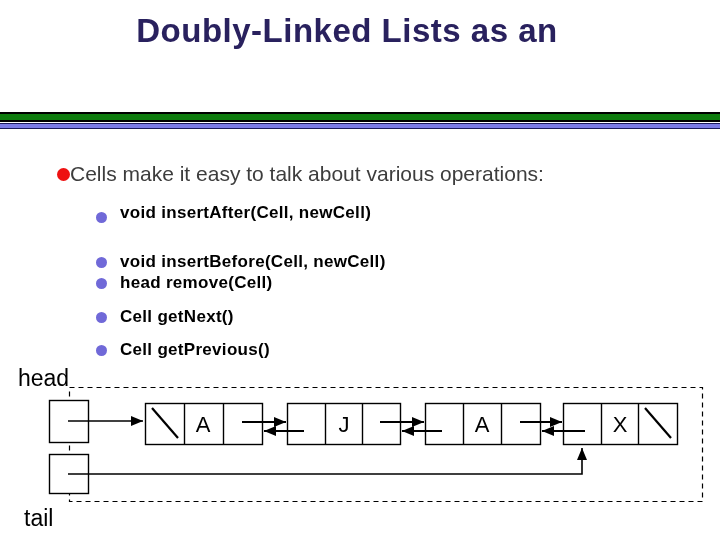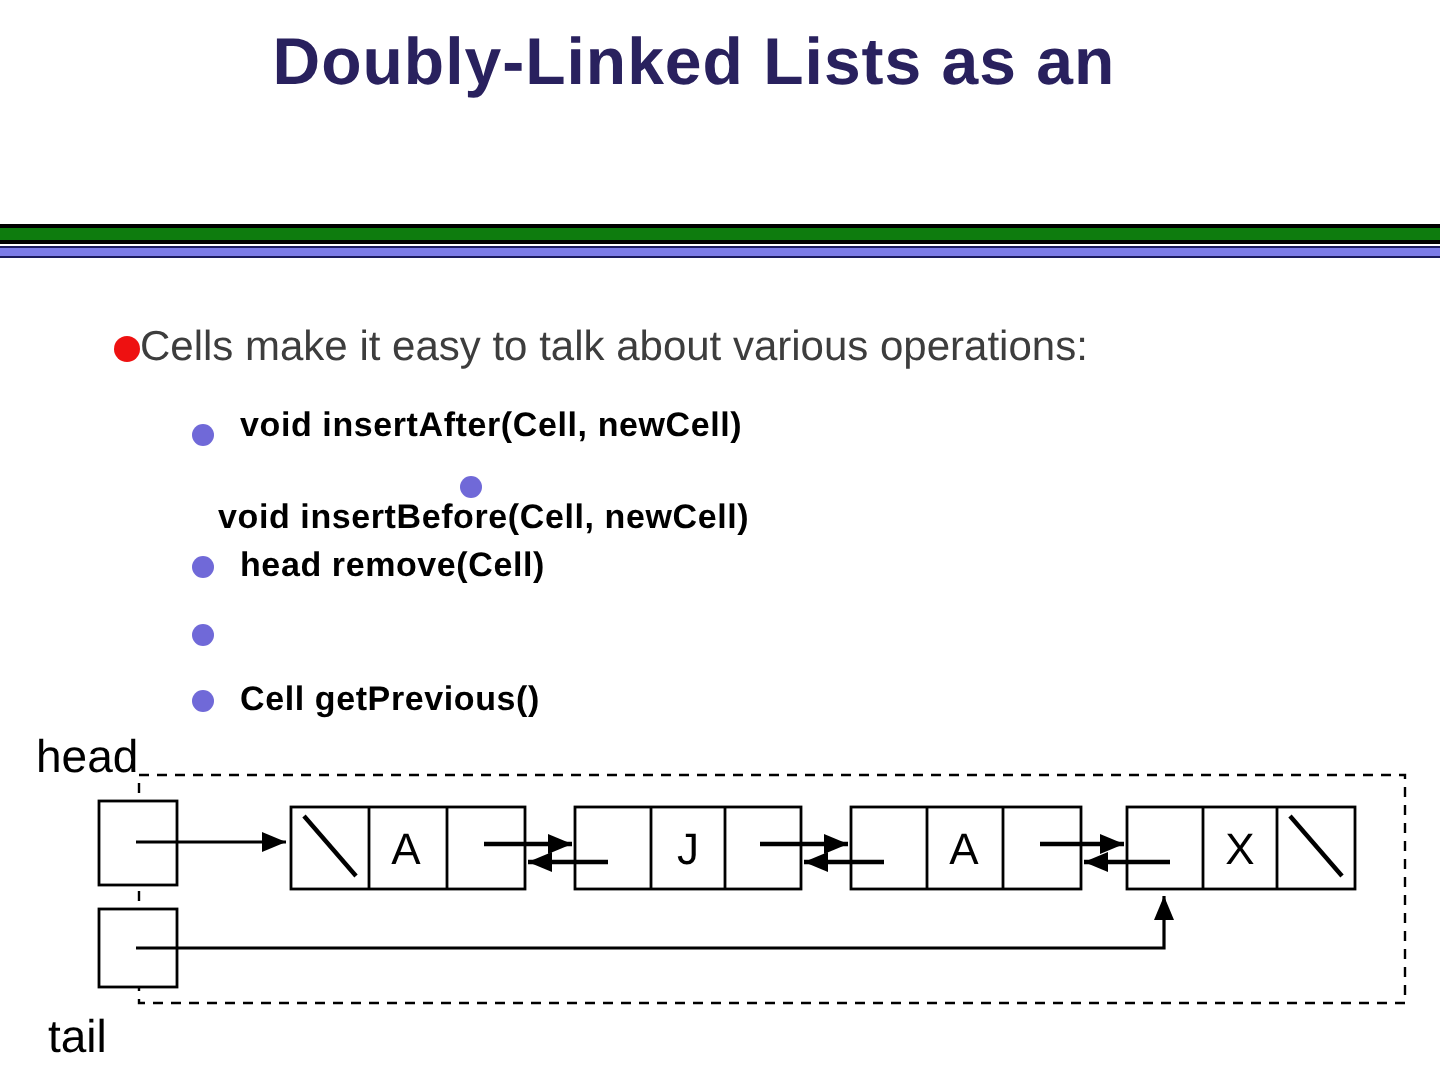--- a/index.html
+++ b/index.html
@@ -52,21 +52,21 @@
   }
   .sub-bullet-row { left: 96px; height: 24px; }
   .sub-bullet-text {
     margin-left: 13px;
     font-size: 17px;
     font-weight: 700;
     color: #000000;
     letter-spacing: 0.3px;
   }
   .sub-0 { top: 199px; align-items: flex-end; }
-  .sub-1 { top: 238px; flex-direction: column; }
+  .sub-1 { top: 250px; }
   .sub-2 { top: 271px; }
   .sub-3 { top: 305px; }
   .sub-4 { top: 338px; align-items: center; }
   .diagram-svg {
     position: absolute;
     top: 360px; left: 0;
     width: 720px; height: 180px;
   }
   .diagram-svg text {
     font-family: "Liberation Sans", sans-serif;
@@ -98,20 +98,21 @@
   <div class="bullet-row sub-bullet-row sub-1">
     <span class="dot dot-purple"></span>
     <span class="sub-bullet-text">void insertBefore(Cell, newCell)</span>
   </div>
   <div class="bullet-row sub-bullet-row sub-2">
     <span class="dot dot-purple"></span>
     <span class="sub-bullet-text">head remove(Cell)</span>
   </div>
   <div class="bullet-row sub-bullet-row sub-3">
     <span class="dot dot-purple"></span>
+    <span class="sub-bullet-text">Cell getNext()</span>
   </div>
   <div class="bullet-row sub-bullet-row sub-4">
     <span class="dot dot-purple"></span>
     <span class="sub-bullet-text">Cell getPrevious()</span>
   </div>
 
   <svg class="diagram-svg" viewBox="0 0 720 180">
     <defs>
       <marker id="arr" markerUnits="userSpaceOnUse" markerWidth="13" markerHeight="11" refX="12" refY="5" orient="auto">
         <path d="M0,0 L12,5 L0,10 z" fill="#000000"></path>

